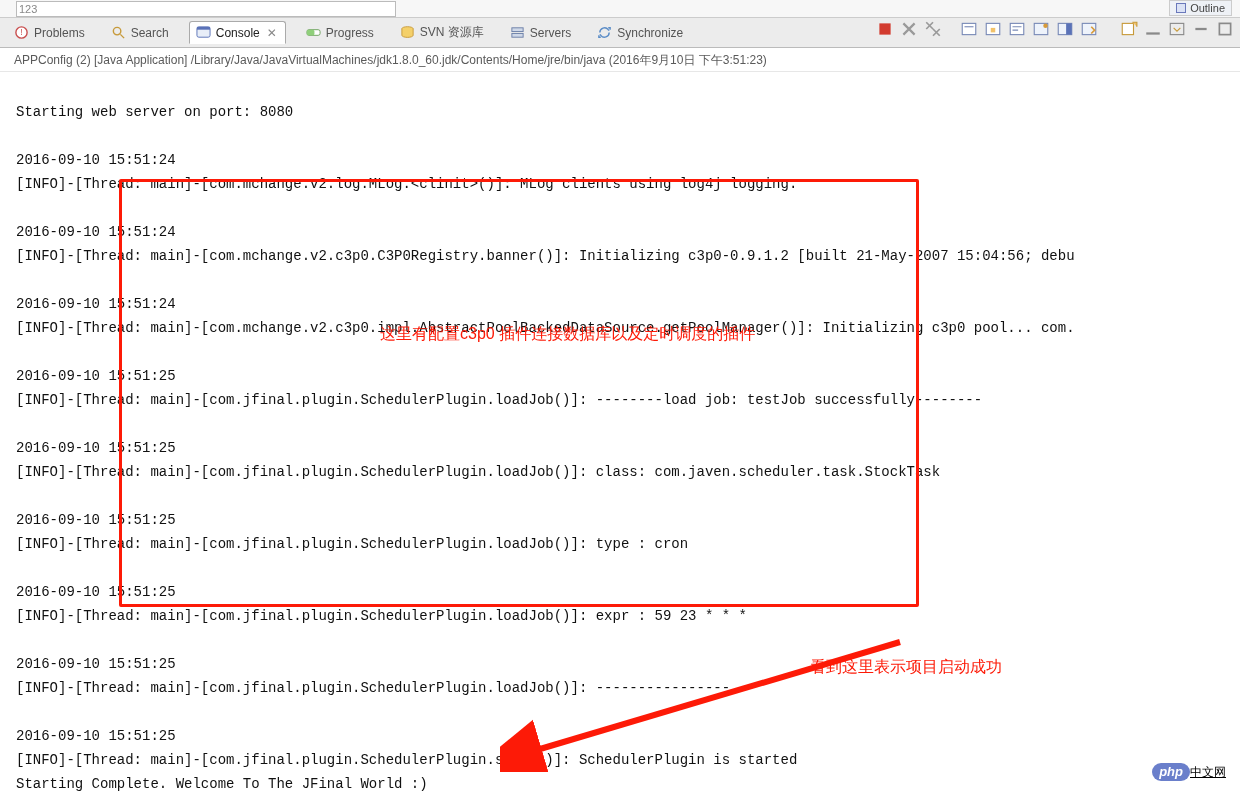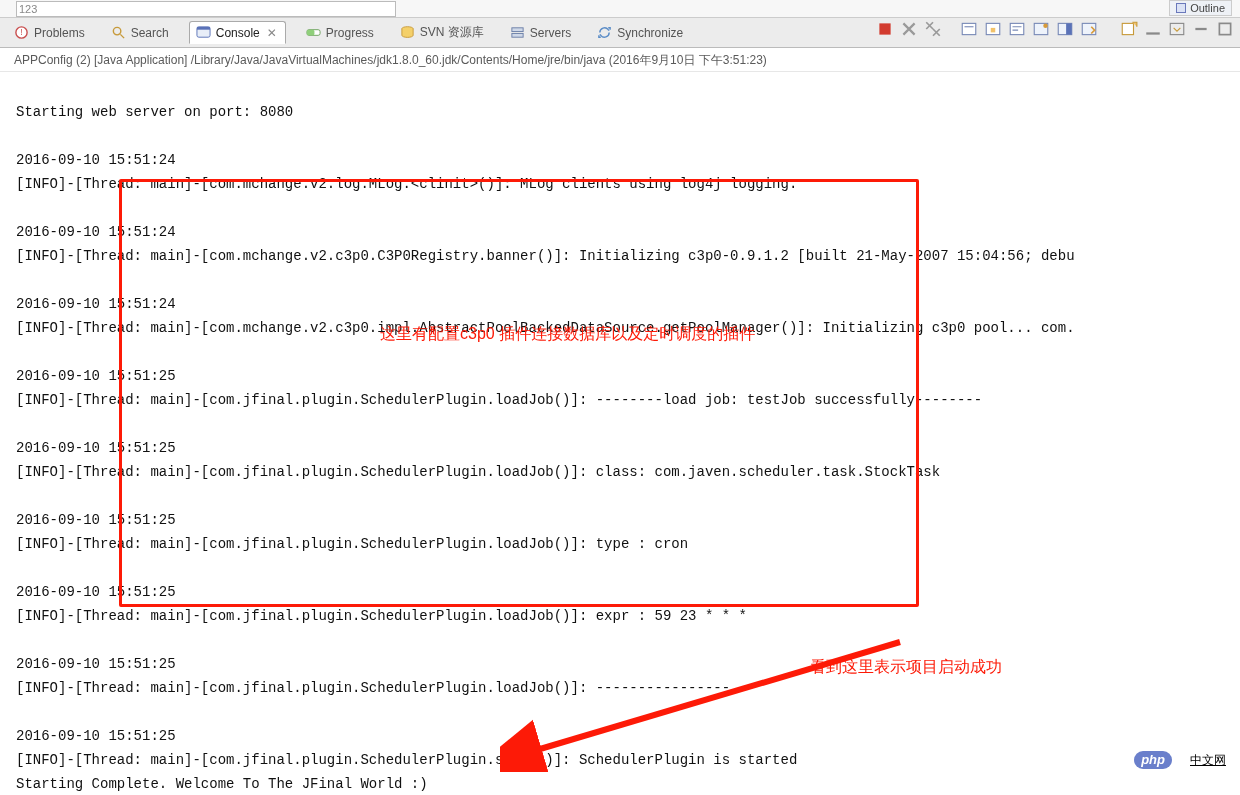--- a/index.html
+++ b/index.html
@@ -135,24 +135,24 @@
   font-size: 16px;
   pointer-events: none;
 }
 .red-arrow {
   position: absolute;
   pointer-events: none;
 }
 .php-badge {
   position: absolute;
   right: 14px;
-  bottom: 26px;
-  display: flex;
-  align-items: center;
-  gap: 18px;
+  bottom: 14px;
+  display: flex;
+  align-items: center;
+  gap: 0;
   font-family: Arial, sans-serif;
 }
 .php-pill {
   background: #6a7fcb;
   color: #fff;
   font-weight: bold;
   font-style: italic;
   font-size: 13px;
   padding: 1px 7px 2px 7px;
   border-radius: 10px;

